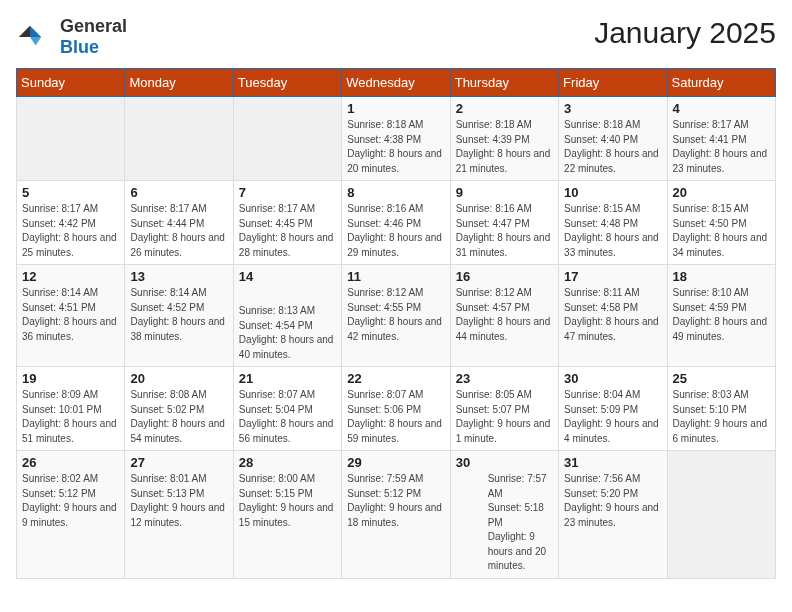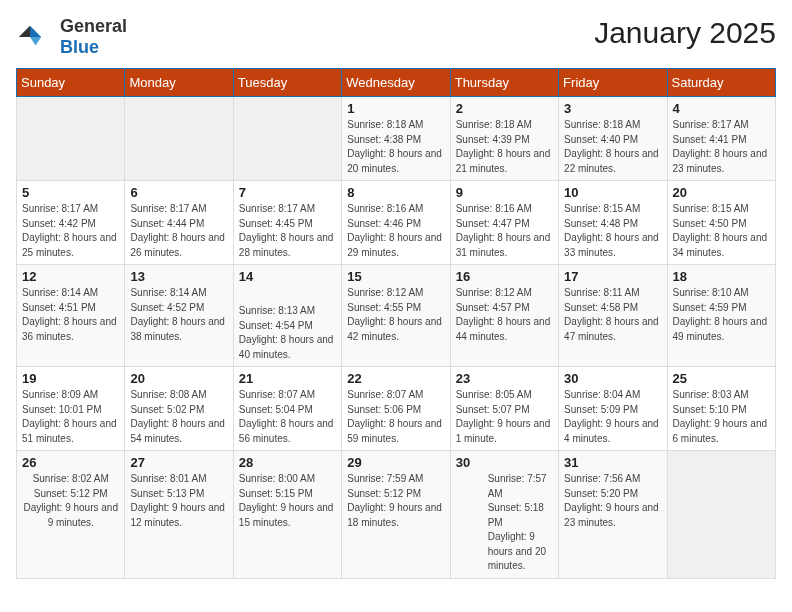--- a/index.html
+++ b/index.html
@@ -201,21 +201,21 @@
 Sunset: 4:52 PM
 Daylight: 8 hours and 38 minutes.</div>
         </td>
         <td>
           <span class="day-number">14</span>
           <div class="day-info" style="white-space: pre-line; margin-top: 20px;">Sunrise: 8:13 AM
 Sunset: 4:54 PM
 Daylight: 8 hours and 40 minutes.</div>
         </td>
         <td>
-          <span class="day-number">15</span>
+          <span class="day-number">11</span>
           <div class="day-info" style="white-space: pre-line;">Sunrise: 8:12 AM
 Sunset: 4:55 PM
 Daylight: 8 hours and 42 minutes.</div>
         </td>
         <td>
           <span class="day-number">16</span>
           <div class="day-info" style="white-space: pre-line;">Sunrise: 8:12 AM
 Sunset: 4:57 PM
 Daylight: 8 hours and 44 minutes.</div>
         </td>
@@ -272,21 +272,21 @@
         <td>
           <span class="day-number">25</span>
           <div class="day-info" style="white-space: pre-line;">Sunrise: 8:03 AM
 Sunset: 5:10 PM
 Daylight: 9 hours and 6 minutes.</div>
         </td>
       </tr>
       <tr>
         <td>
           <span class="day-number">26</span>
-          <div class="day-info" style="white-space: pre-line; text-align: center;">Sunrise: 8:02 AM
+          <div class="day-info" style="white-space: pre-line;">Sunrise: 8:02 AM
 Sunset: 5:12 PM
 Daylight: 9 hours and 9 minutes.</div>
         </td>
         <td>
           <span class="day-number">27</span>
           <div class="day-info" style="white-space: pre-line;">Sunrise: 8:01 AM
 Sunset: 5:13 PM
 Daylight: 9 hours and 12 minutes.</div>
         </td>
         <td>

